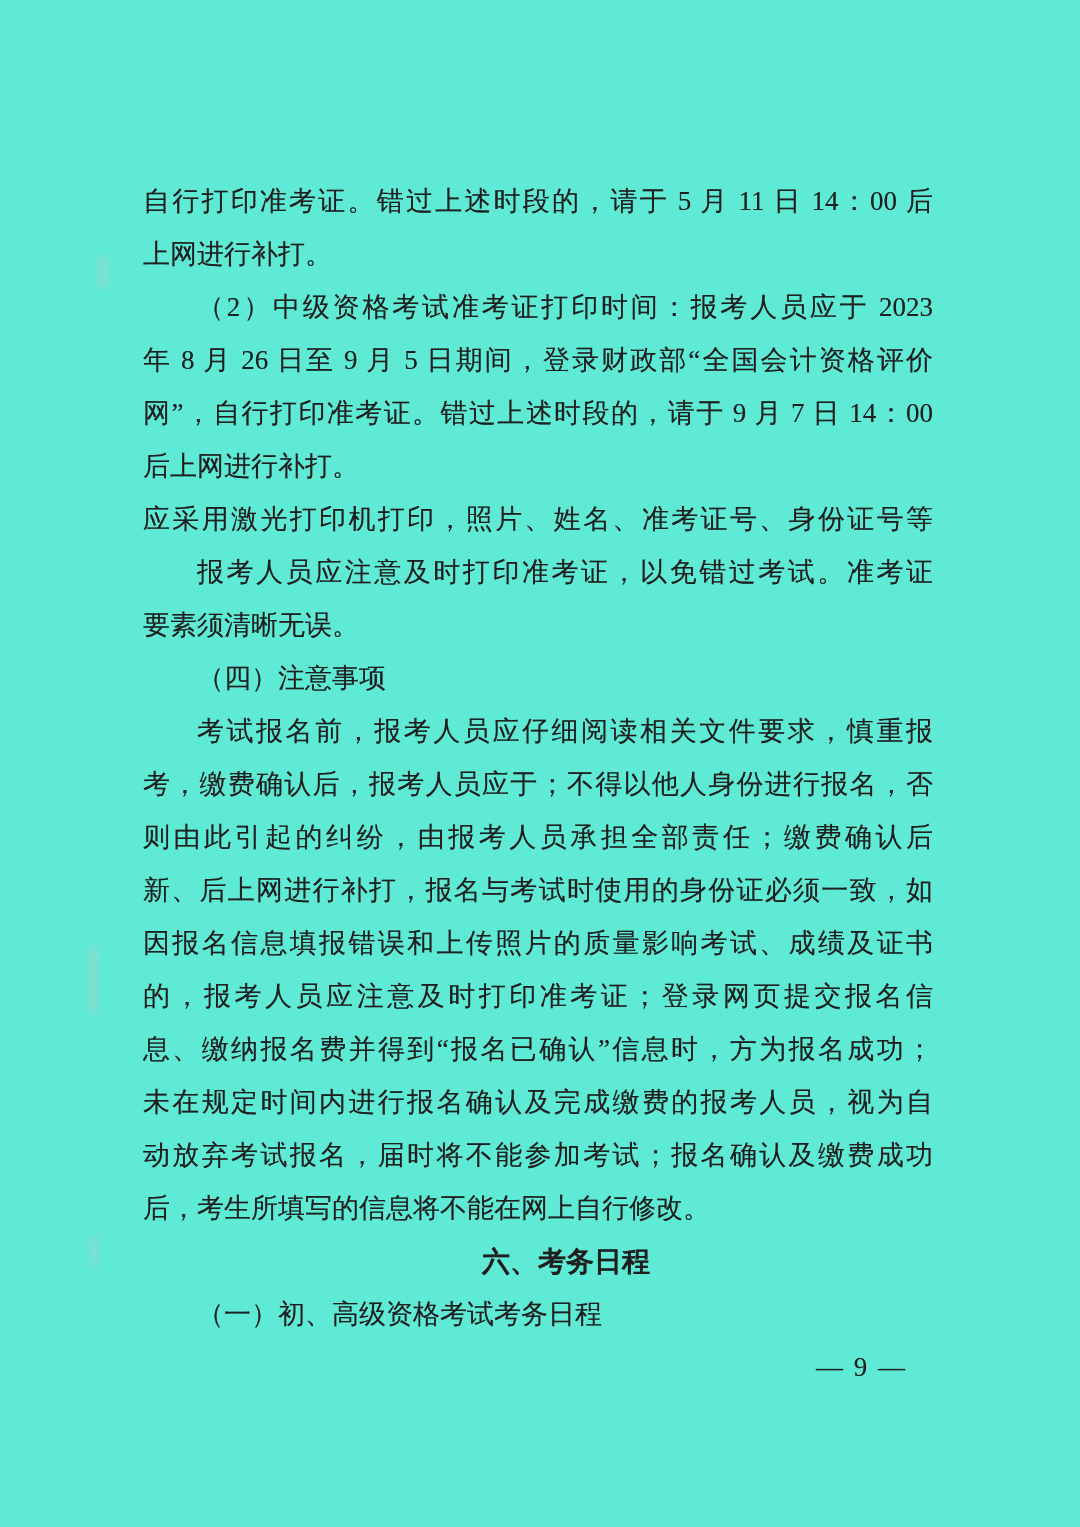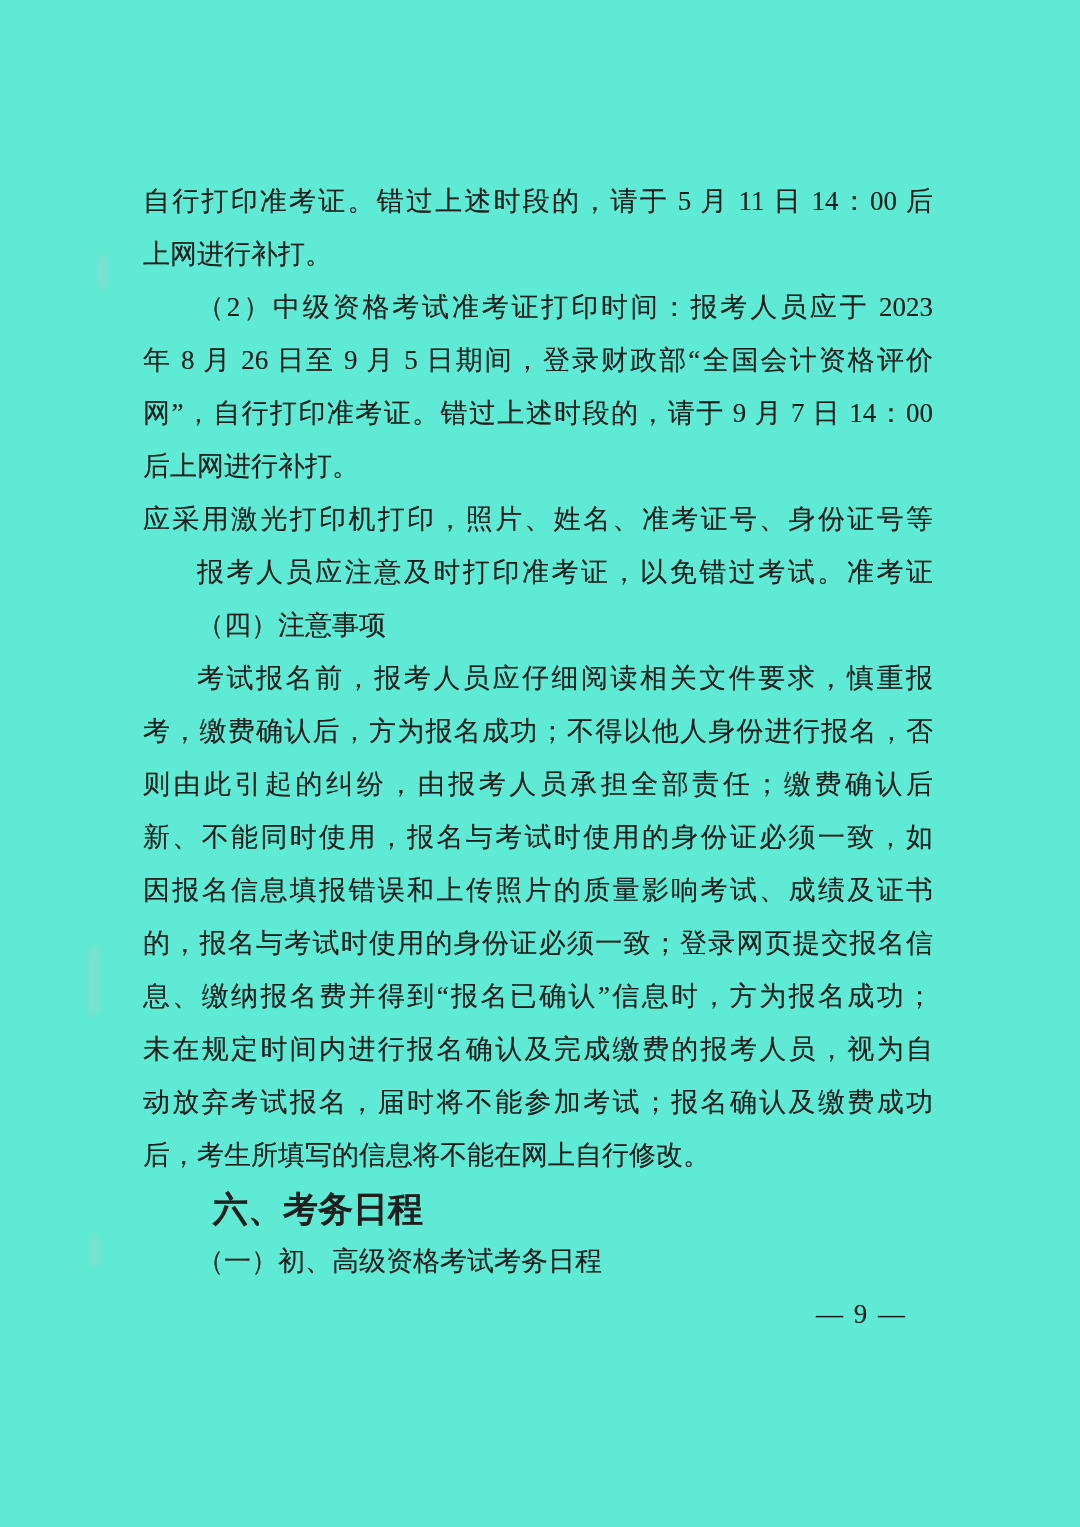--- a/index.html
+++ b/index.html
@@ -37,21 +37,22 @@
     text-justify: inter-character;
   }
   
   .ind {
     text-indent: 2em;
   }
   
   .hei {
     font-family: "Liberation Sans", "DejaVu Sans", sans-serif;
     font-weight: 700;
-    font-size: 35px;
+    font-size: 28px;
+    text-align: center;
   }
   
   .kai {
     font-style: oblique 4deg;
   }
   .page-number {
     text-align: right;
     padding-right: 26px;
     font-size: 27px;
     letter-spacing: 2px;
@@ -79,27 +80,28 @@
 
   <div class="content">
     <div class="line j">自行打印准考证。错过上述时段的，请于 5 月 11 日 14：00 后</div>
     <div class="line">上网进行补打。</div>
     <div class="line j ind">（2）中级资格考试准考证打印时间：报考人员应于 2023</div>
     <div class="line j">年 8 月 26 日至 9 月 5 日期间，登录财政部“全国会计资格评价</div>
     <div class="line j">网”，自行打印准考证。错过上述时段的，请于 9 月 7 日 14：00</div>
     <div class="line">后上网进行补打。</div>
     <div class="line j">应采用激光打印机打印，照片、姓名、准考证号、身份证号等</div>
     <div class="line j ind">报考人员应注意及时打印准考证，以免错过考试。准考证</div>
+    <div class="line">要素须清晰无误。</div>
     <div class="line ind kai">（四）注意事项</div>
     <div class="line j ind">考试报名前，报考人员应仔细阅读相关文件要求，慎重报</div>
-    <div class="line j">考，缴费确认后，方为报名成功；不得以他人身份进行报名，否</div>
+    <div class="line j">考，缴费确认后，报考人员应于；不得以他人身份进行报名，否</div>
     <div class="line j">则由此引起的纠纷，由报考人员承担全部责任；缴费确认后</div>
-    <div class="line j">新、不能同时使用，报名与考试时使用的身份证必须一致，如</div>
+    <div class="line j">新、后上网进行补打，报名与考试时使用的身份证必须一致，如</div>
     <div class="line j">因报名信息填报错误和上传照片的质量影响考试、成绩及证书</div>
-    <div class="line j">的，报名与考试时使用的身份证必须一致；登录网页提交报名信</div>
+    <div class="line j">的，报考人员应注意及时打印准考证；登录网页提交报名信</div>
     <div class="line j">息、缴纳报名费并得到“报名已确认”信息时，方为报名成功；</div>
     <div class="line j">未在规定时间内进行报名确认及完成缴费的报考人员，视为自</div>
     <div class="line j">动放弃考试报名，届时将不能参加考试；报名确认及缴费成功</div>
     <div class="line">后，考生所填写的信息将不能在网上自行修改。</div>
     <div class="line ind hei">六、考务日程</div>
     <div class="line ind kai">（一）初、高级资格考试考务日程</div>
     <div class="line page-number">— 9 —</div>
   </div>
 
 </div>

